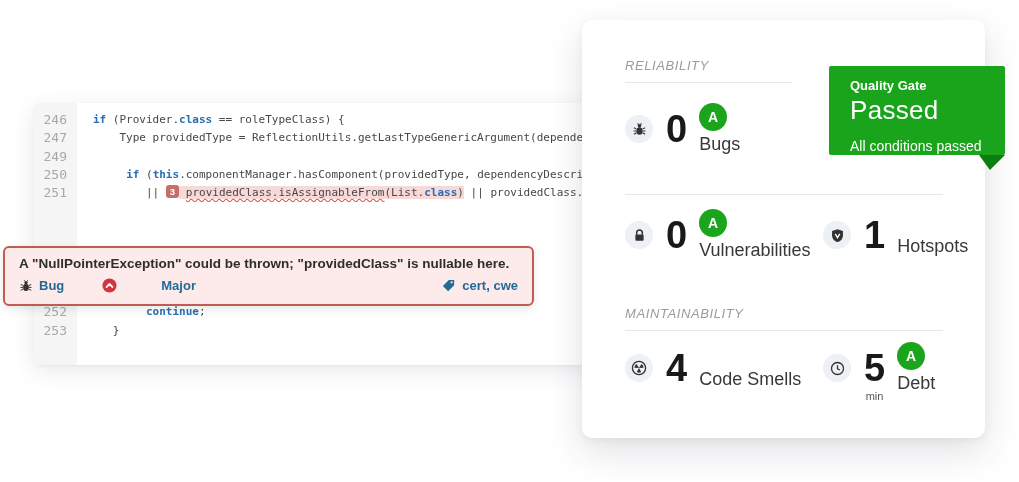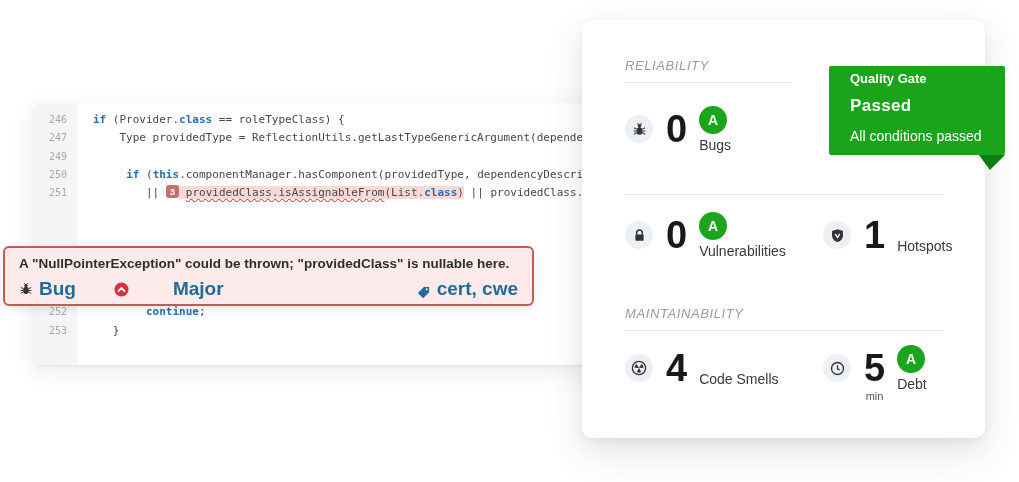--- a/index.html
+++ b/index.html
@@ -12,42 +12,42 @@
   .code-card{
     position:absolute;left:33px;top:103px;width:562px;height:262px;
     background:linear-gradient(90deg,#f5f5f6 0 44px,#ffffff 44px);
     border-radius:8px;overflow:hidden;z-index:1;
     box-shadow:0 6px 22px rgba(40,50,70,.10),0 1px 3px rgba(0,0,0,.05);
     padding-top:8px;box-sizing:border-box;
   }
   .code-row{display:flex;height:18.3px;line-height:18.3px;
     font-family:"DejaVu Sans Mono",monospace;font-size:11px;white-space:pre;}
   .gutter{flex:0 0 44px;width:44px;box-sizing:border-box;text-align:right;
-    padding-right:10px;color:#a8a8a8;font-size:10px;}
+    padding-right:10px;color:#a8a8a8;font-size:13px;}
   .code-text{flex:1;padding-left:16px;color:#474747;overflow:hidden;}
   .kw{color:#2a6fb5;font-weight:bold;}
   .hl{background:#f7dad8;}
   .wavy{text-decoration:underline;text-decoration-style:wavy;
     text-decoration-color:#d4554e;text-decoration-skip-ink:none;text-underline-offset:2px;}
   .chip{display:inline-block;background:#c4706a;color:#fff;
     font-family:"Liberation Sans",sans-serif;font-size:9.5px;font-weight:bold;
     line-height:13px;height:13px;padding:0 4px;border-radius:3px;text-align:center;
     transform:translateY(-1px);}
   .line-gap{height:101px;}
 
   
   .tooltip{
     position:absolute;left:3px;top:246px;width:531px;height:60px;box-sizing:border-box;
     background:#fcebea;border:2px solid #c05c54;border-radius:6px;z-index:5;
     box-shadow:0 3px 8px rgba(0,0,0,.10);padding:8px 14px 0 14px;
   }
   .tooltip-title{font-size:13.5px;font-weight:bold;color:#2e2e2e;}
   .tooltip-row{display:flex;align-items:center;margin-top:7px;}
   .tt-item{display:flex;align-items:center;gap:6px;color:#236a97;
-    font-weight:bold;font-size:19px;cursor:pointer;}
+    font-weight:bold;font-size:13px;cursor:pointer;}
   .tt-major{margin-left:38px;gap:44px;}
   .tt-tags{margin-left:auto;align-items:flex-end;}
 
   
   .metrics-card{
     position:absolute;left:582px;top:20px;width:403px;height:418px;
     background:#ffffff;border-radius:10px;z-index:2;
     box-shadow:0 14px 36px rgba(40,50,70,.14),0 3px 10px rgba(0,0,0,.05);
   }
   .m-section{position:absolute;left:43px;right:42px;}
@@ -63,29 +63,29 @@
     display:flex;align-items:center;justify-content:center;flex:0 0 28px;}
   .m-num-wrap{position:relative;margin:0 12px 0 13px;}
   .m-num{font-size:38px;font-weight:bold;color:#191919;line-height:1;}
   .m-unit{position:absolute;top:calc(100% + 3px);left:50%;transform:translateX(-50%);
     font-size:11px;color:#555;}
   .m-col{display:flex;flex-direction:column;align-items:flex-start;}
   .m-col.pad-down{padding-top:22px;}
   .m-badge{width:28px;height:28px;border-radius:50%;background:#1ba51c;color:#fff;
     font-weight:bold;font-size:14px;display:flex;align-items:center;justify-content:center;
     margin-bottom:3px;}
-  .m-label{font-size:14px;color:#383838;}
+  .m-label{font-size:18px;color:#383838;}
 
   
   .qg{
     position:absolute;left:829px;top:66px;width:176px;height:89px;box-sizing:border-box;
-    background:#1aa41c;border-radius:2px;z-index:6;color:#fff;padding:5px 0 0 21px;
+    background:#1aa41c;border-radius:2px;z-index:6;color:#fff;padding:12px 0 0 21px;
   }
   .qg-title{font-size:13px;font-weight:bold;}
-  .qg-status{font-size:17px;font-weight:bold;margin-top:10px;letter-spacing:.3px;}
+  .qg-status{font-size:26px;font-weight:normal;margin-top:2px;letter-spacing:.3px;}
   .qg-sub{font-size:14px;margin-top:12px;}
   .qg-fold{position:absolute;left:979px;top:155px;width:26px;height:15px;
     background:#0b7d11;clip-path:polygon(0 0,100% 0,42% 100%);z-index:6;}
 
   svg{display:block;}
 </style>
 </head>
 <body>
 
 <div class="code-card">

